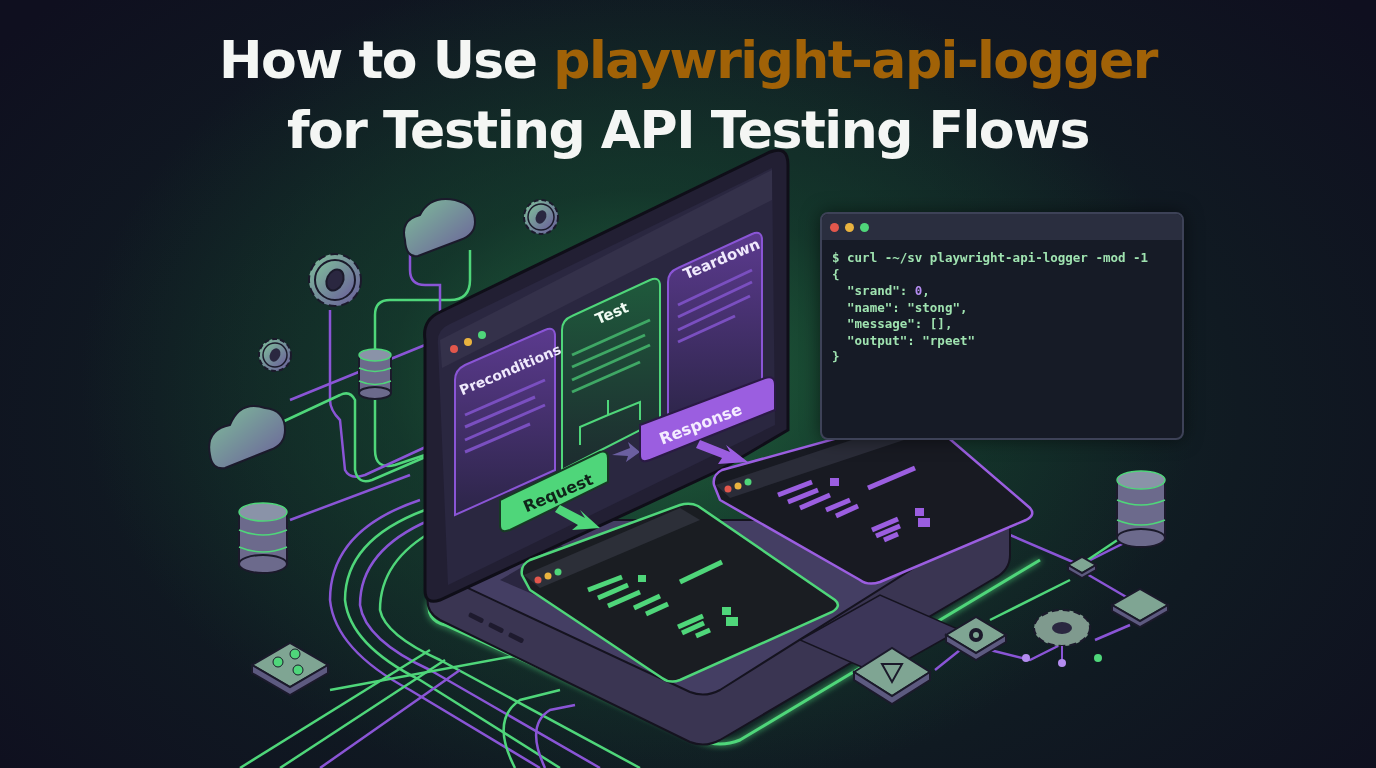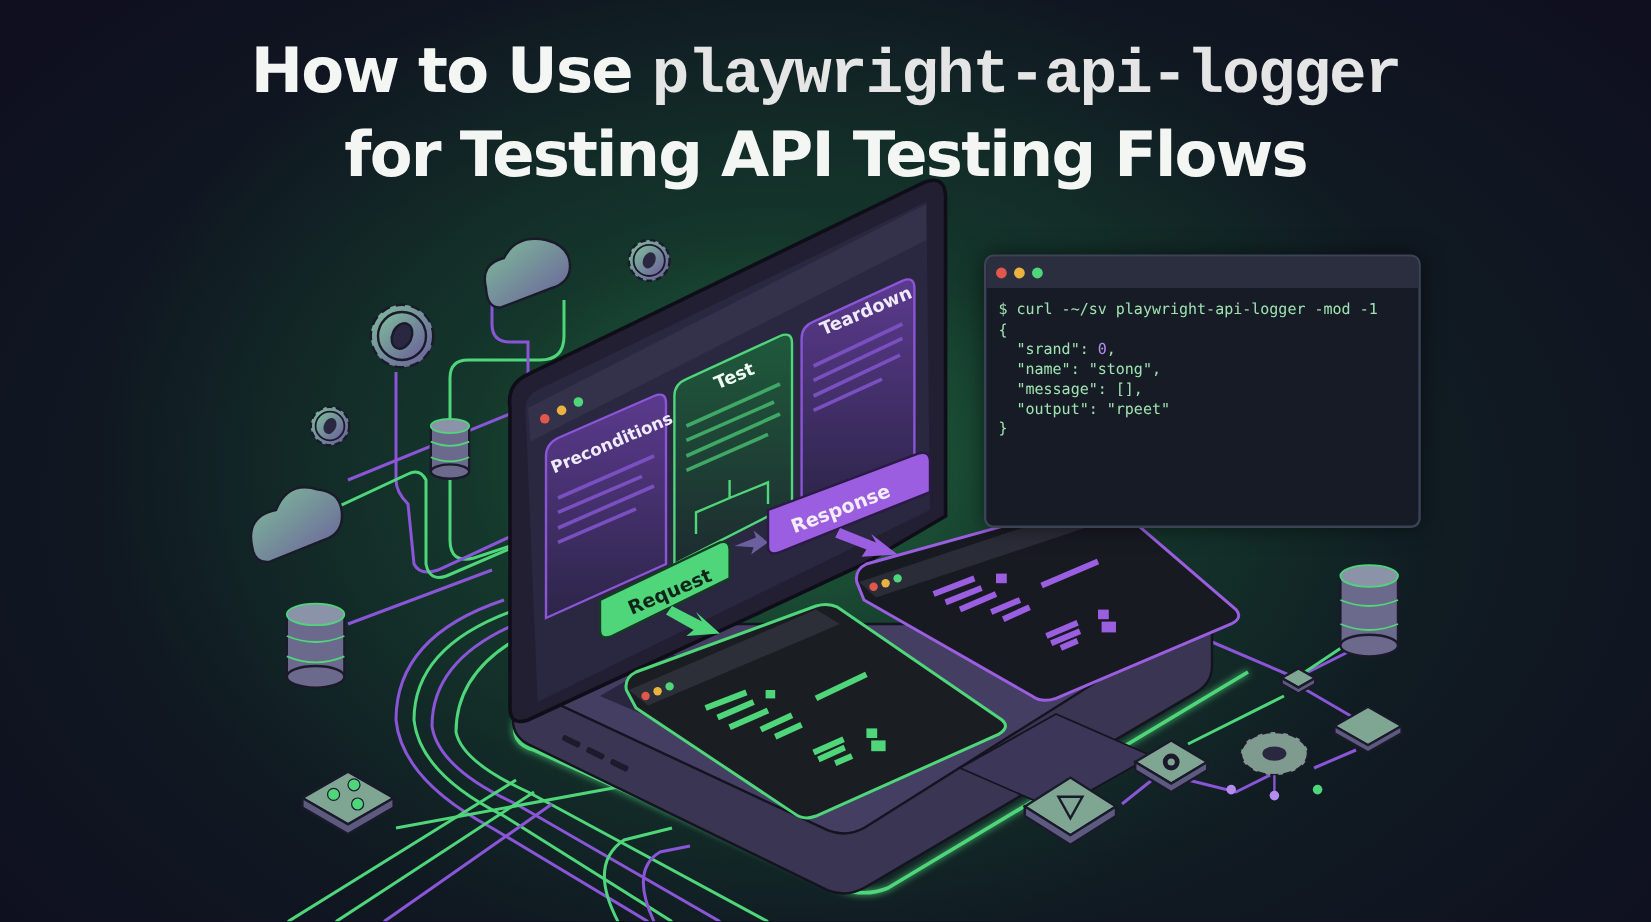--- a/index.html
+++ b/index.html
@@ -7,29 +7,29 @@
     background:#0f0f1f;font-family:"DejaVu Sans","Liberation Sans",sans-serif;}
   .bg{position:absolute;inset:0;
     background:
       radial-gradient(ellipse 560px 420px at 640px 380px, rgba(36,110,66,0.85) 0%, rgba(22,70,48,0.55) 45%, rgba(15,15,31,0) 100%),
       radial-gradient(ellipse 900px 600px at 700px 420px, #14332a 0%, #101a22 60%, #0f0f1f 100%);}
   .title{position:absolute;left:0;width:1376px;text-align:center;color:#f4f6f4;
     font-family:"DejaVu Sans","Liberation Sans",sans-serif;font-weight:bold;
     font-size:52px;letter-spacing:-1.5px;line-height:1;margin:0;}
   .title.l1{top:34px;}
   .title.l2{top:104px;}
-  .title .hl{color:#e5e5e5;font-family:Liberation Mono, monospace;}
+  .title .hl{color:#a16207;}
   svg.art{position:absolute;left:0;top:0;}
   .terminal{position:absolute;left:820px;top:212px;width:360px;height:224px;
     background:#161b26;border:2px solid #3d4257;border-radius:8px;overflow:hidden;
     box-shadow:0 0 18px rgba(0,0,0,0.5);}
   .terminal .bar{height:26px;background:#2a2e3f;display:flex;align-items:center;padding-left:8px;gap:6px;}
   .dot{width:9px;height:9px;border-radius:50%;display:inline-block;}
   .terminal pre{margin:0;padding:10px 10px;font-family:"DejaVu Sans Mono","Liberation Mono",monospace;
-    font-size:12.5px;line-height:16.5px;color:#9fe3b0;white-space:pre;}
+    font-size:12.5px;line-height:16.5px;color:#9fe3b0;white-space:pre;font-weight:bold;}
   .terminal .num{color:#b48cf0;}
   .label{position:absolute;font-family:"DejaVu Sans","Liberation Sans",sans-serif;font-weight:bold;
     white-space:nowrap;transform-origin:left center;}
 </style>
 </head>
 <body>
 
 <div class="bg"></div>
 
 <h1 class="title l1"><span>How to Use </span><span class="hl">playwright-api-logger</span></h1>

